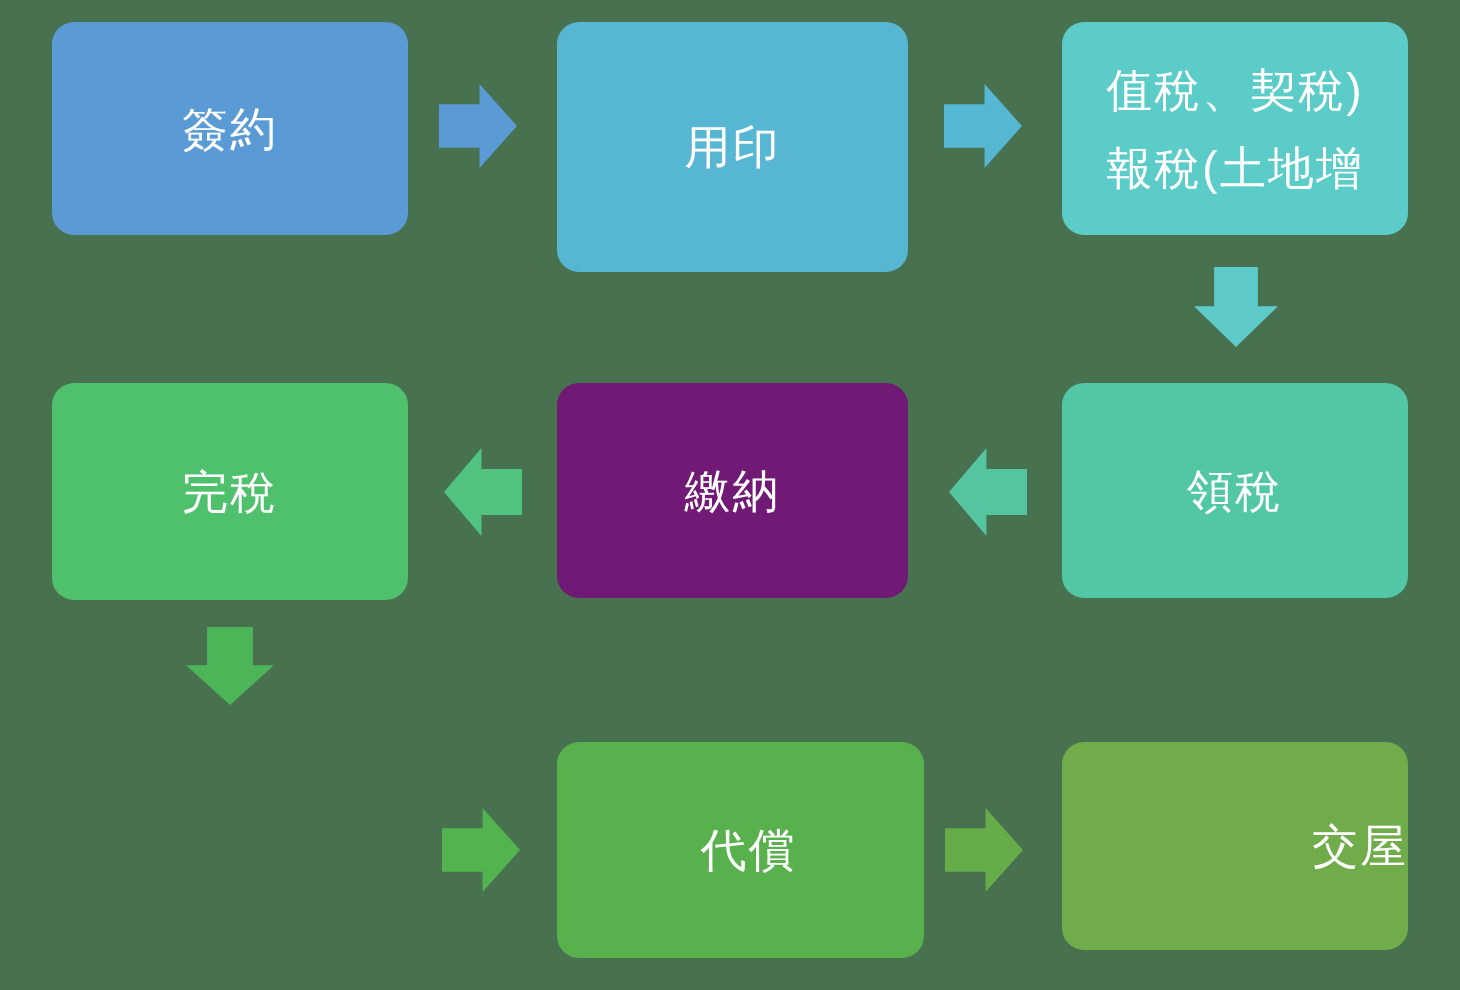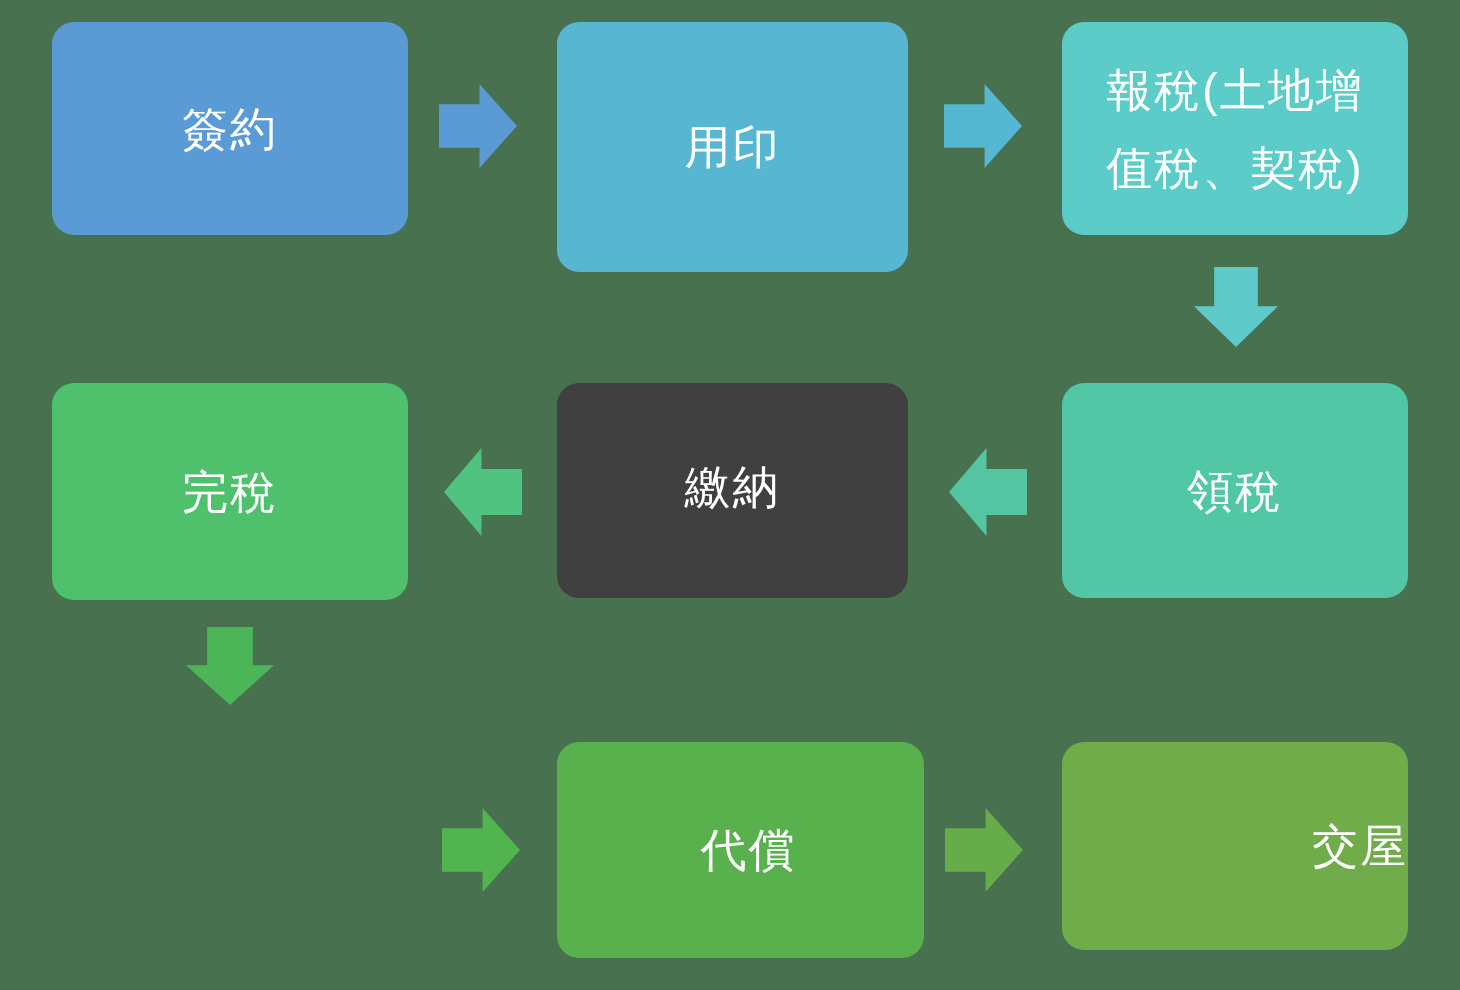--- a/index.html
+++ b/index.html
@@ -66,31 +66,31 @@
     <span class="line">簽約</span>
   </div>
   <div class="arrow arrow-right a1" style="background-color: rgb(91, 155, 213);"></div>
 
   <div class="box single b2" style="background-color: rgb(87, 182, 210);">
     <span class="line">用印</span>
   </div>
   <div class="arrow arrow-right a2" style="background-color: rgb(85, 183, 210);"></div>
 
   <div class="box b3" style="background-color: rgb(92, 204, 201);">
+    <span class="line">值稅、契稅)</span>
     <span class="line">報稅(土地增</span>
-    <span class="line">值稅、契稅)</span>
   </div>
   <div class="arrow arrow-down a3" style="background-color: rgb(94, 203, 202);"></div>
 
   <div class="box single b6" style="background-color: rgb(82, 199, 165);">
     <span class="line">領稅</span>
   </div>
   <div class="arrow arrow-left a4" style="background-color: rgb(84, 197, 160);"></div>
 
-  <div class="box single b5" style="background-color: #404040; font-family: Liberation Mono, monospace;">
+  <div class="box single b5" style="background-color: #701a75;">
     <span class="line">繳納</span>
   </div>
   <div class="arrow arrow-left a5" style="background-color: rgb(80, 195, 129);"></div>
 
   <div class="box single b4" style="background-color: rgb(79, 192, 108);">
     <span class="line">完稅</span>
   </div>
   <div class="arrow arrow-down a6" style="background-color: rgb(76, 181, 88);"></div>
 
   <div class="arrow arrow-right a7" style="background-color: rgb(82, 180, 78);"></div>

